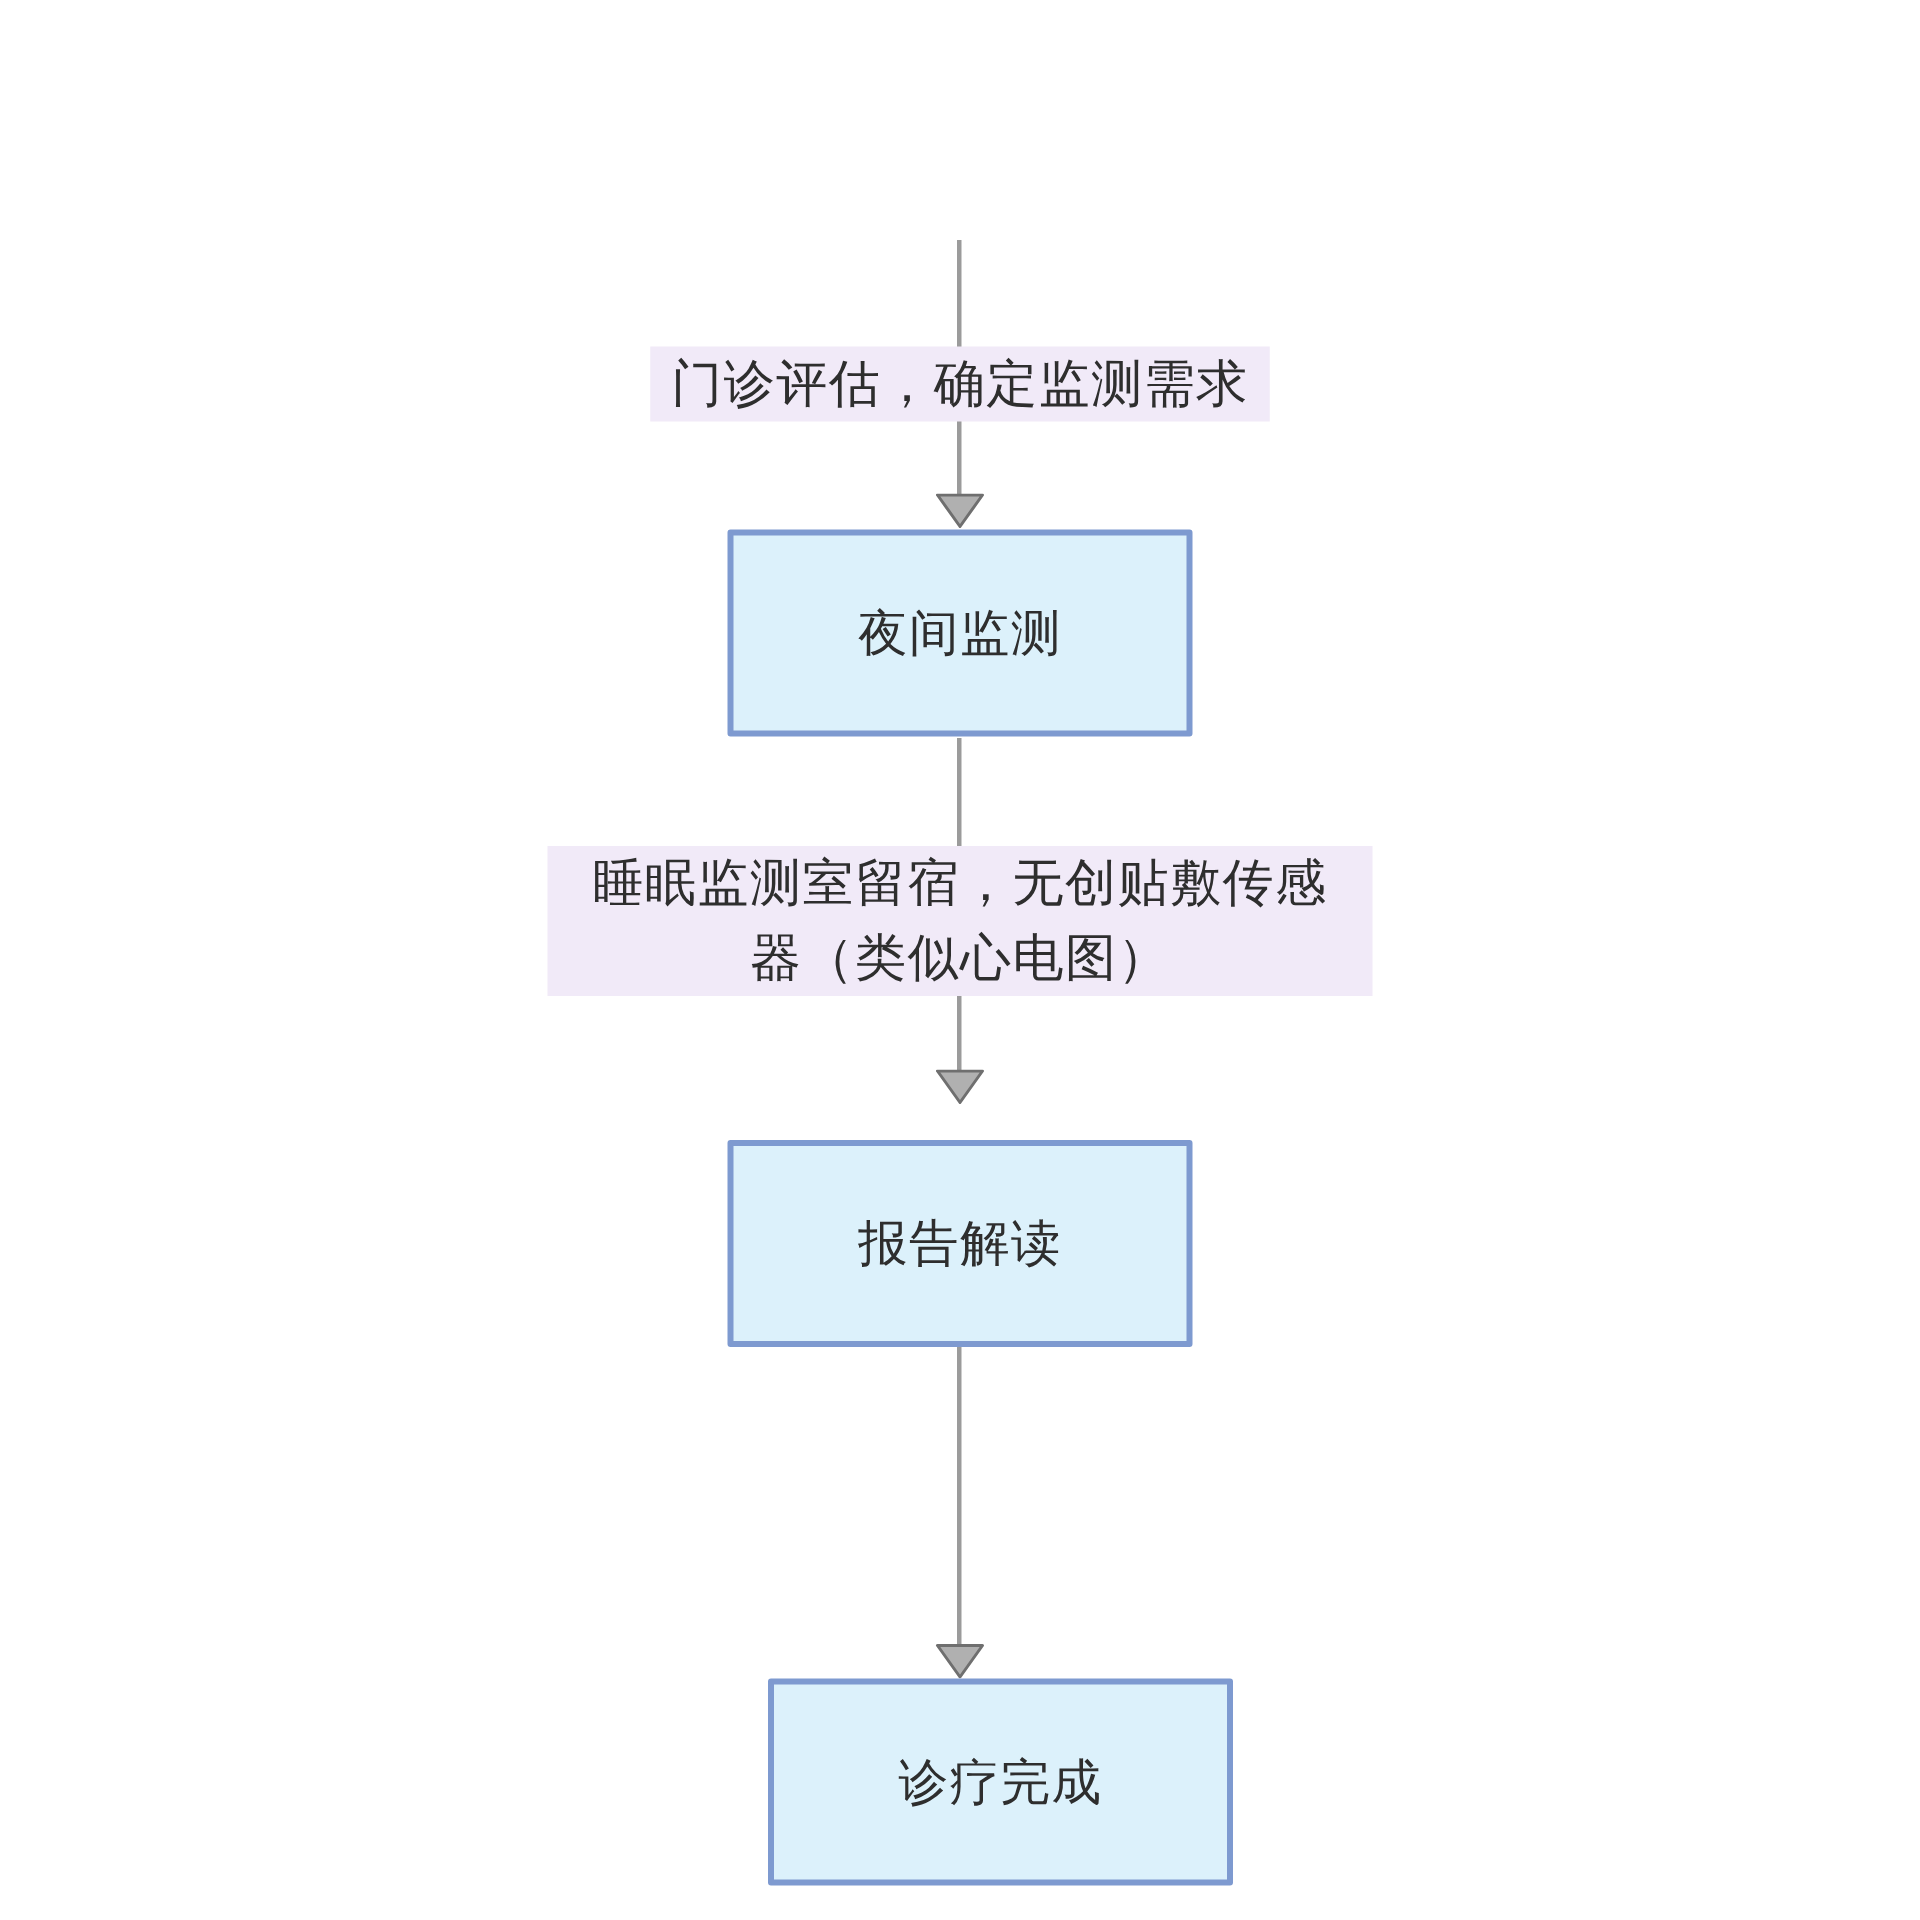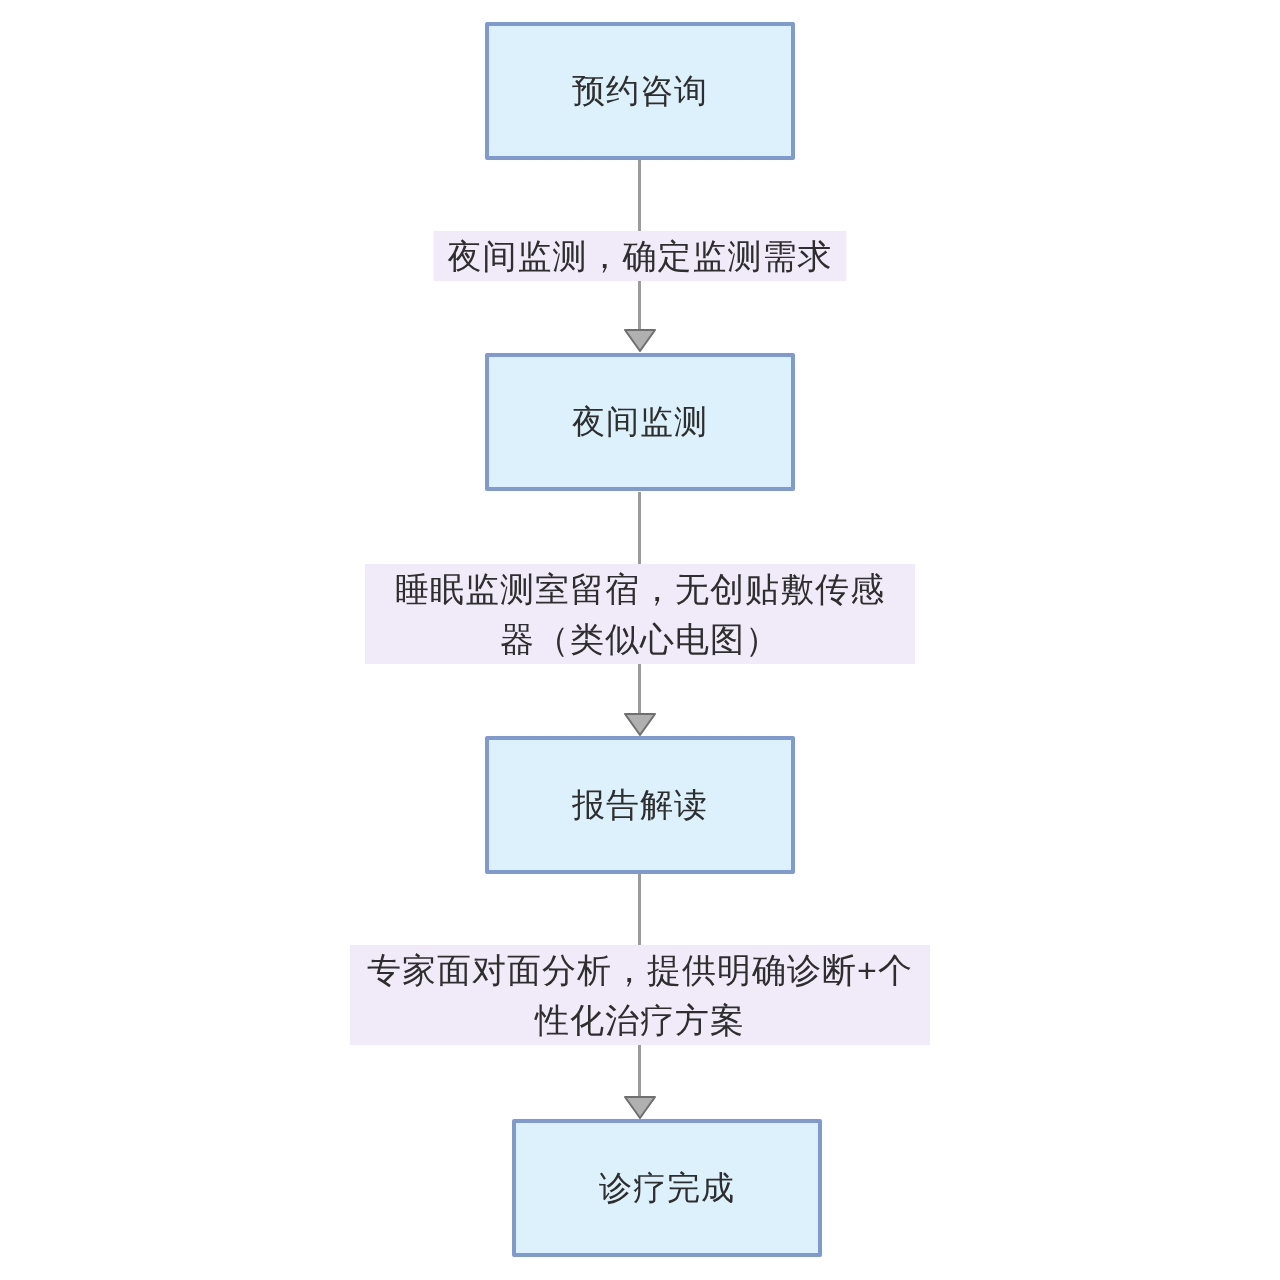--- a/index.html
+++ b/index.html
@@ -28,21 +28,21 @@
     border-radius: 2px;
     display: flex;
     align-items: center;
     justify-content: center;
     font-size: 33px;
     letter-spacing: 1px;
     z-index: 3;
   }
   .node-1 { top: 22px; }
   .node-2 { top: 353px; }
-  .node-3 { top: 736px; justify-content: center; }
+  .node-3 { top: 760px; justify-content: center; }
   .node-4 { top: 1119px; margin-left: 27px; }
 
   
   .arrow-line {
     position: absolute;
     left: 638px;
     width: 3px;
     background: #9b9b9b;
     z-index: 1;
   }
@@ -76,47 +76,43 @@
   }
   .edge-1 { top: 231px; white-space: nowrap; padding: 0 14px; }
   .edge-2 { top: 564px; width: 520px; padding: 0 15px; }
   .edge-3 { top: 945px; width: 564px; padding: 0 8px; }
 </style>
 </head>
 <body>
 
 <div class="canvas">
 
-  <div class="node node-1">
-    <span>预约咨询</span>
-  </div>
 
   <div class="arrow-line arrow-line-1"></div>
   <svg class="arrow-head arrow-head-1" viewBox="0 0 34 23">
     <polygon points="2,1 32,1 17,22" fill="#b0b0b0" stroke="#6f6f6f" stroke-width="2" stroke-linejoin="round"></polygon>
   </svg>
-  <div class="edge-label edge-1">夜间监测，确定监测需求</div>
+  <div class="edge-label edge-1">门诊评估，确定监测需求</div>
 
   <div class="node node-2">
     <span>夜间监测</span>
   </div>
 
   <div class="arrow-line arrow-line-2"></div>
   <svg class="arrow-head arrow-head-2" viewBox="0 0 34 23">
     <polygon points="2,1 32,1 17,22" fill="#b0b0b0" stroke="#6f6f6f" stroke-width="2" stroke-linejoin="round"></polygon>
   </svg>
   <div class="edge-label edge-2">睡眠监测室留宿，无创贴敷传感器（类似心电图）</div>
 
   <div class="node node-3">
     <span>报告解读</span>
   </div>
 
   <div class="arrow-line arrow-line-3"></div>
   <svg class="arrow-head arrow-head-3" viewBox="0 0 34 23">
     <polygon points="2,1 32,1 17,22" fill="#b0b0b0" stroke="#6f6f6f" stroke-width="2" stroke-linejoin="round"></polygon>
   </svg>
-  <div class="edge-label edge-3">专家面对面分析，提供明确诊断+个性化治疗方案</div>
 
   <div class="node node-4">
     <span>诊疗完成</span>
   </div>
 
 </div>
 
 </body></html>

